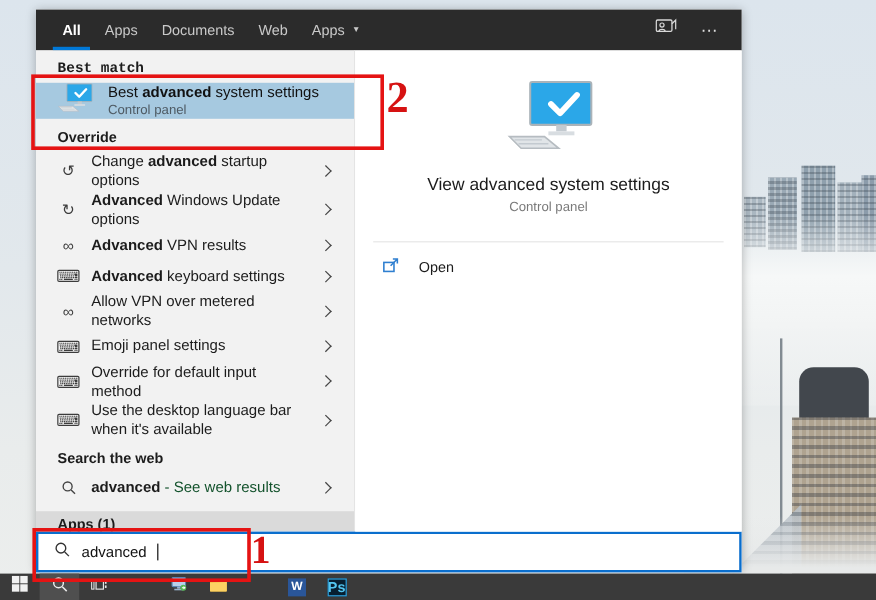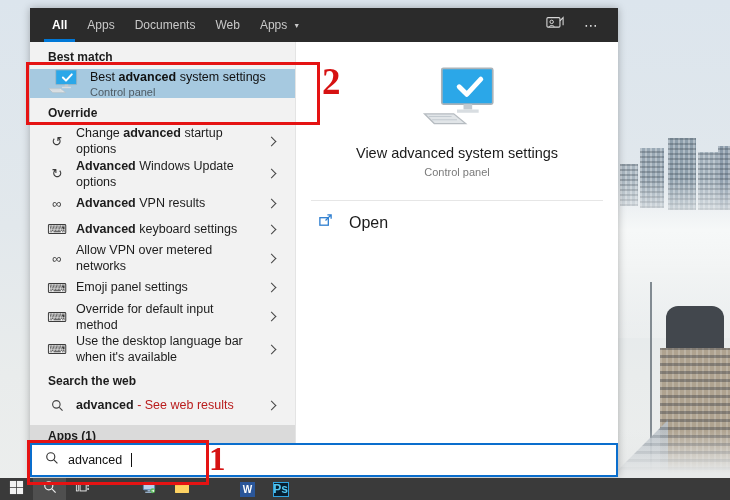--- a/index.html
+++ b/index.html
@@ -39,47 +39,47 @@
   .dd-arrow{font-size:7px;color:#c9c9c9;margin-left:2px;}
   .topbar-right{margin-left:auto;display:flex;align-items:center;gap:20px;padding-right:20px;}
   .ellipsis-icon{color:#dedede;font-size:14px;line-height:1;}
   .ellipsis-icon::before{content:"⋯";}
 
   .panel-body{flex:1;display:flex;min-height:0;}
   .leftcol{width:265px;flex:0 0 265px;background:#f2f2f2;border-right:1px solid #e4e4e4;display:flex;flex-direction:column;overflow:hidden;}
   .rightcol{flex:1;background:#fff;position:relative;display:flex;flex-direction:column;align-items:center;}
 
   .sec-header{font-size:12px;font-weight:700;color:#1c1c1c;padding:8px 18px 5px 18px;}
-  .sec-header.first{}
+  .sec-header.first{font-family:Liberation Mono, monospace;}
   .sec-header.band{background:#dadada;padding:4px 18px;margin-top:6px;height:14px;}
 
   .bm-item{height:52px;background:#a6c9e0;display:flex;align-items:center;padding:0 12px 0 16px;gap:12px;}
   .bm-texts{display:flex;flex-direction:column;gap:2px;}
   .bm-title{font-size:12.5px;color:#111;}
   .bm-title .b{font-weight:700;}
   .bm-sub{font-size:11px;color:#4e5a63;}
 
   .row{display:flex;align-items:center;min-height:26px;padding:0 20px 0 18px;gap:10px;font-size:12.5px;color:#1c1c1c;}
   .row .lbl{flex:1;line-height:1.3;max-width:186px;}
   .row .lbl .b{font-weight:700;}
-  .row .gray{color:#b91c1c;}
+  .row .gray{color:#14532d;}
   .chev{width:6px;height:6px;border-right:1.6px solid #444;border-top:1.6px solid #444;transform:rotate(45deg);flex:0 0 auto;}
   .ic{width:18px;flex:0 0 18px;display:inline-flex;justify-content:center;align-items:center;color:#3c3c3c;font-size:13px;line-height:1;}
   .ic.kb{font-size:14px;}
 
   .searchbar{flex:0 0 30px;height:30px;background:#fff;border:2px solid #0a6ecd;display:flex;align-items:center;padding-left:13px;gap:9px;}
   .searchbar .q{font-size:12.5px;color:#111;}
   .caret{width:1px;height:14px;background:#111;}
 
   
   .pv-icon{margin-top:24px;}
   .pv-title{font-size:14.5px;color:#1b1b1b;margin-top:14px;}
   .pv-sub{font-size:11px;color:#7a7a7a;margin-top:5px;}
   .pv-div{width:calc(100% - 30px);height:1px;background:#e6e6e6;margin-top:22px;}
-  .pv-open{align-self:stretch;display:flex;align-items:center;gap:16px;padding:12px 0 0 22px;font-size:16px;color:#1b1b1b;}
+  .pv-open{align-self:stretch;display:flex;align-items:center;gap:16px;padding:12px 0 0 22px;font-size:12px;color:#1b1b1b;}
 
   
   .anno-box{position:absolute;border:3px solid #e51313;z-index:50;pointer-events:none;}
   .anno-num{position:absolute;z-index:51;color:#d61212;font-family:"Liberation Serif",serif;font-weight:700;pointer-events:none;}
   #anno2-box{left:26px;top:62px;width:288px;height:57px;}
   #anno2-num{left:322px;top:60px;font-size:37px;}
   #anno1-box{left:27px;top:440px;width:176px;height:39px;}
   #anno1-num{left:209px;top:441px;font-size:33px;}
 
   

